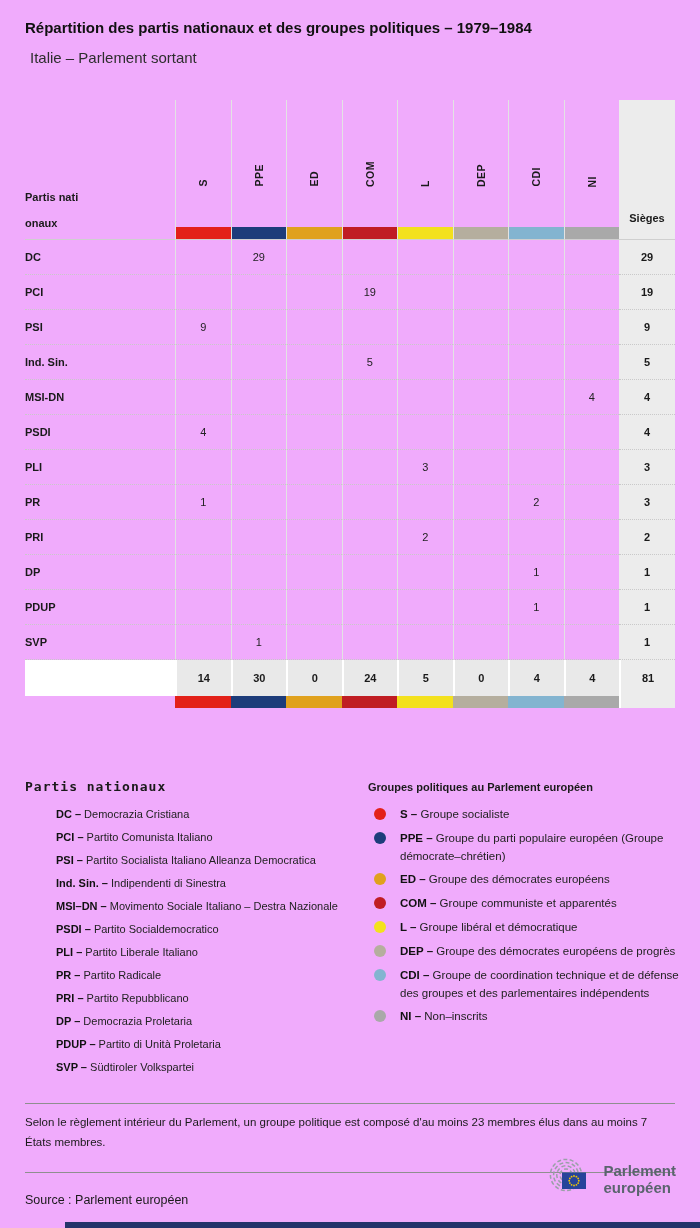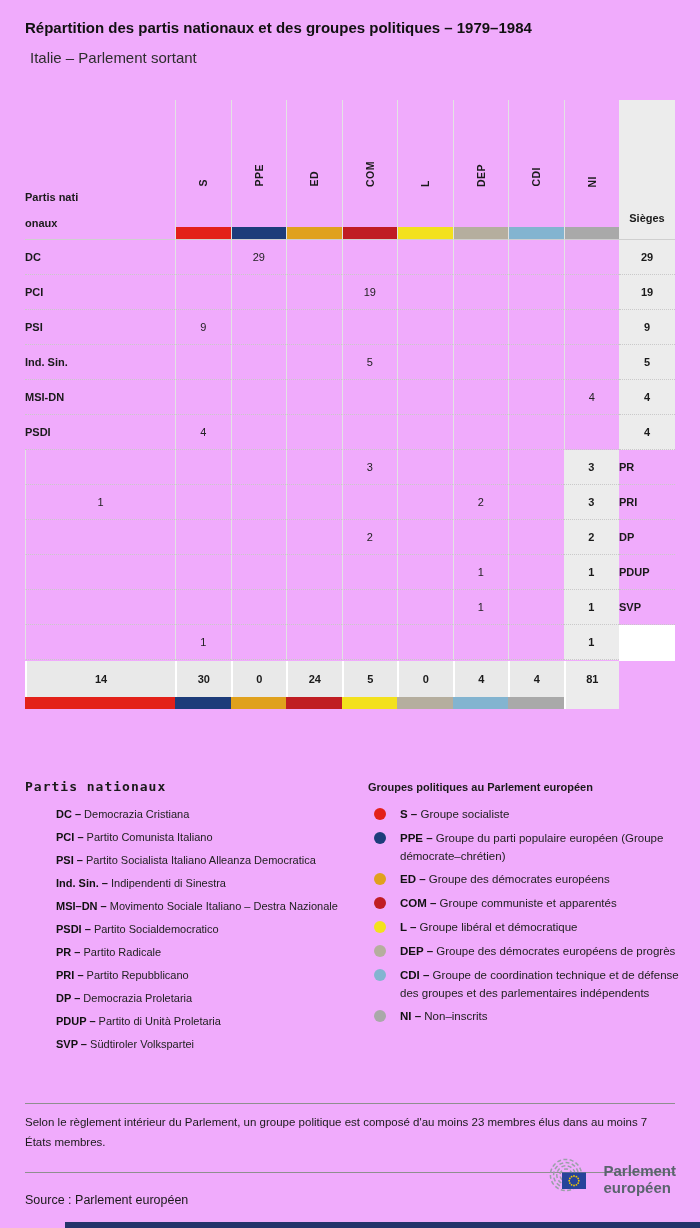--- a/index.html
+++ b/index.html
@@ -162,20 +162,21 @@
       <div class="cell h-row party">PSDI</div>
       <div class="cell h-row vcell">4</div>
       <div class="cell h-row vcell"></div>
       <div class="cell h-row vcell"></div>
       <div class="cell h-row vcell"></div>
       <div class="cell h-row vcell"></div>
       <div class="cell h-row vcell"></div>
       <div class="cell h-row vcell"></div>
       <div class="cell h-row vcell"></div>
       <div class="cell h-row seats">4</div>
+      <div class="cell h-row party">PLI</div>
       <div class="cell h-row vcell"></div>
       <div class="cell h-row vcell"></div>
       <div class="cell h-row vcell"></div>
       <div class="cell h-row vcell"></div>
       <div class="cell h-row vcell">3</div>
       <div class="cell h-row vcell"></div>
       <div class="cell h-row vcell"></div>
       <div class="cell h-row vcell"></div>
       <div class="cell h-row seats">3</div>
       <div class="cell h-row party">PR</div>
@@ -252,20 +253,21 @@
 
   <div class="legend-parties">
     <h3 class="lp-title">Partis nationaux</h3>
     <div id="parties-list">
         <div class="pl-item"><b>DC –</b> Democrazia Cristiana</div>
         <div class="pl-item"><b>PCI –</b> Partito Comunista Italiano</div>
         <div class="pl-item"><b>PSI –</b> Partito Socialista Italiano Alleanza Democratica</div>
         <div class="pl-item"><b>Ind. Sin. –</b> Indipendenti di Sinestra</div>
         <div class="pl-item"><b>MSI–DN –</b> Movimento Sociale Italiano – Destra Nazionale</div>
         <div class="pl-item"><b>PSDI –</b> Partito Socialdemocratico</div>
+        <div class="pl-item"><b>PLI –</b> Partito Liberale Italiano</div>
         <div class="pl-item"><b>PR –</b> Partito Radicale</div>
         <div class="pl-item"><b>PRI –</b> Partito Repubblicano</div>
         <div class="pl-item"><b>DP –</b> Democrazia Proletaria</div>
         <div class="pl-item"><b>PDUP –</b> Partito di Unità Proletaria</div>
         <div class="pl-item"><b>SVP –</b> Südtiroler Volkspartei</div>
       </div>
   </div>
 
   <div class="legend-groups">
     <h3 class="lg-title">Groupes politiques au Parlement européen</h3>

